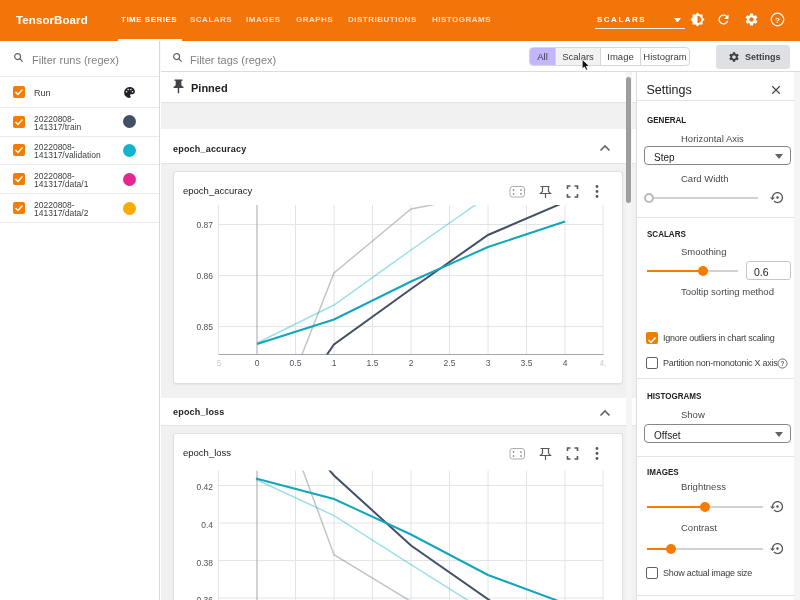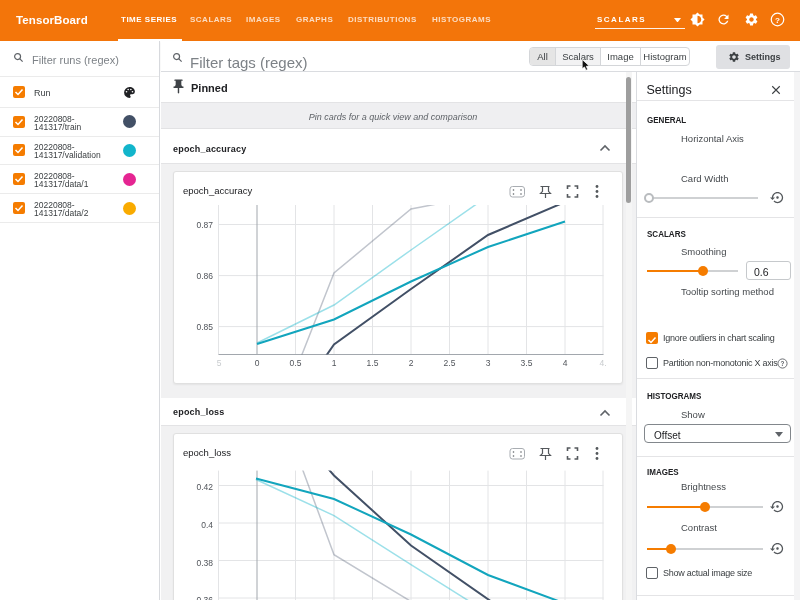--- a/index.html
+++ b/index.html
@@ -151,23 +151,23 @@
       </div>
     <div class="runtxt" style="top:159.5px;">20220808-<br>141317/data/2</div>
     <div class="dot" style="top:161px; background:#f9ab00;"></div>
   </div>
 
   <div id="topbar">
     <svg class="abs" style="left:11px; top:11px;" width="11" height="11" viewBox="0 0 24 24">
         <circle cx="10" cy="10" r="6.5" fill="none" stroke="#5f6368" stroke-width="2.6"></circle>
         <path d="M15 15 L21 21" stroke="#5f6368" stroke-width="2.6"></path>
       </svg>
-    <div class="abs" style="left:29px; top:12.5px; font-size:15px; color:#7d8287;">Filter tags (regex)</div>
+    <div class="abs" style="left:29px; top:12.5px; font-size:11px; color:#7d8287;">Filter tags (regex)</div>
     <div id="chips">
-      <div class="chip" style="left:0; width:25px; background:#e5e5e5; border-radius:3px 0 0 3px;">All</div>
+      <div class="chip" style="left:0; width:25px; background:#c4b5fd; border-radius:3px 0 0 3px;">All</div>
       <div class="chip" style="left:25px; width:45px; border-left:1px solid #d4d6d9; background:#f2f2f3;">Scalars</div>
       <div class="chip" style="left:70px; width:40px; border-left:1px solid #d4d6d9;">Image</div>
       <div class="chip" style="left:110px; width:49px; border-left:1px solid #d4d6d9;">Histogram</div>
     </div>
     <div id="setbtn">
       <svg class="abs" style="left:12px; top:6px;" width="12" height="12" viewBox="0 0 24 24">
           <path fill="#3c4043" d="M19.14 12.94c.04-.3.06-.61.06-.94 0-.32-.02-.64-.07-.94l2.03-1.58a.49.49 0 0 0 .12-.61l-1.92-3.32a.488.488 0 0 0-.59-.22l-2.39.96c-.5-.38-1.03-.7-1.62-.94l-.36-2.54a.484.484 0 0 0-.48-.41h-3.84c-.24 0-.43.17-.47.41l-.36 2.54c-.59.24-1.13.57-1.62.94l-2.39-.96c-.22-.08-.47 0-.59.22L2.74 8.87c-.12.21-.08.47.12.61l2.03 1.58c-.05.3-.09.63-.09.94s.02.64.07.94l-2.03 1.58a.49.49 0 0 0-.12.61l1.92 3.32c.12.22.37.29.59.22l2.39-.96c.5.38 1.03.7 1.62.94l.36 2.54c.05.24.24.41.48.41h3.84c.24 0 .44-.17.47-.41l.36-2.54c.59-.24 1.13-.56 1.62-.94l2.39.96c.22.08.47 0 .59-.22l1.92-3.32c.12-.22.07-.47-.12-.61l-2.01-1.58zM12 15.6c-1.98 0-3.6-1.62-3.6-3.6s1.62-3.6 3.6-3.6 3.6 1.62 3.6 3.6-1.62 3.6-3.6 3.6z"></path>
         </svg>
       <div class="t">Settings</div>
     </div>
@@ -178,23 +178,20 @@
     </svg>
 
   <div id="main">
 
     <div class="bar" style="top:0; height:31px;"></div>
     <svg class="abs" style="left:9px; top:5.5px;" width="17" height="17" viewBox="0 0 24 24">
         <path fill="#3f4347" d="M16 9V4h1c.55 0 1-.45 1-1s-.45-1-1-1H7c-.55 0-1 .45-1 1s.45 1 1 1h1v5c0 1.66-1.34 3-3 3v2h5.97v7l1 1 1-1v-7H19v-2c-1.66 0-3-1.34-3-3z"></path>
       </svg>
     <div class="bartxt" style="left:30px; top:9.5px; font-size:11px; letter-spacing:0;">Pinned</div>
 
-    <div id="infoband">
-        <div class="t">Pin cards for a quick view and comparison</div>
-      </div>
 
     <div class="bar" style="top:57px; height:35px;"></div>
     <div class="bartxt" style="left:12px; top:72px;">epoch_accuracy</div>
     <svg class="chev" style="left:438px; top:71.5px;" width="12" height="8" viewBox="0 0 12 8">
         <path d="M1.5 6.5 L6 2 L10.5 6.5" fill="none" stroke="#5f6368" stroke-width="1.6"></path>
       </svg>
 
     <div class="card" style="top:99px; height:213px;">
       <div class="cardtitle">epoch_accuracy</div>
       <svg class="abs" style="left:0; top:0;" width="450" height="213">
@@ -319,20 +316,26 @@
 
   <div id="panel">
     <div class="title">Settings</div>
     <svg class="abs" style="left:134px; top:12.5px;" width="10" height="10" viewBox="0 0 12 12">
         <path d="M1.5 1.5 L10.5 10.5 M10.5 1.5 L1.5 10.5" stroke="#3c4043" stroke-width="1.3"></path>
       </svg>
     <div class="divider" style="top:28px;"></div>
 
     <div class="sechead" style="top:42px;">GENERAL</div>
     <div class="lbl" style="top:61px;">Horizontal Axis</div>
+    <div class="combo" style="top:74px;">
+        <div class="t">Step</div>
+        <svg width="8" height="5" viewBox="0 0 8 5">
+          <path d="M0 0 L8 0 L4 5 Z" fill="#5f6368"></path>
+        </svg>
+      </div>
     <div class="lbl" style="top:101px;">Card Width</div>
     <div class="track" style="left:10px; top:124.5px; width:111px;"></div>
     <div class="thumb empty" style="left:7px; top:120.5px;"></div>
     <svg class="abs reseticon" style="left:133px; top:118px;" width="15" height="15" viewBox="0 0 24 24">
         <path fill="#54585c" d="M14 12c0-1.1-.9-2-2-2s-2 .9-2 2 .9 2 2 2 2-.9 2-2zm-2-9c-4.97 0-9 4.03-9 9H0l4 4 4-4H5c0-3.87 3.13-7 7-7s7 3.13 7 7-3.13 7-7 7c-1.93 0-3.68-.79-4.94-2.06l-1.42 1.42A8.9 8.9 0 0 0 12 21c4.97 0 9-4.03 9-9s-4.03-9-9-9z"></path>
       </svg>
     <div class="divider" style="top:144.5px;"></div>
 
     <div class="sechead" style="top:155.5px;">SCALARS</div>
     <div class="lbl" style="top:174px;">Smoothing</div>

